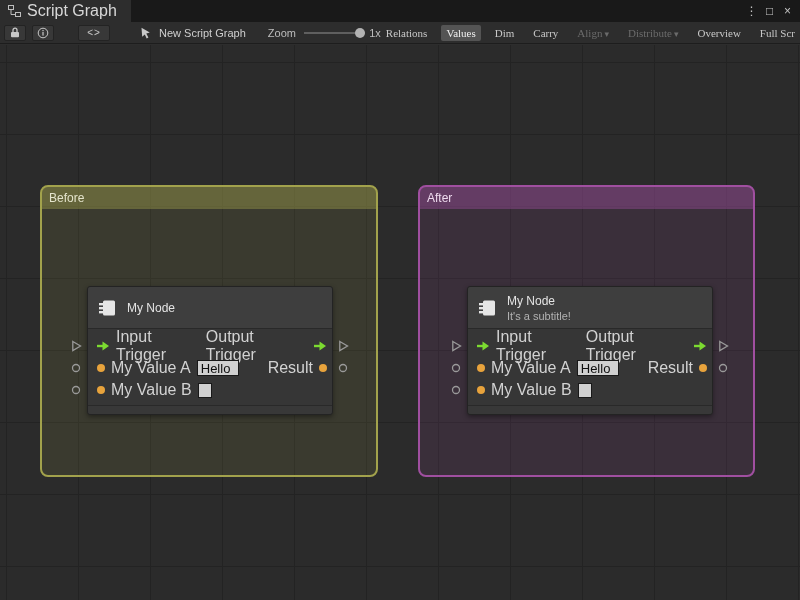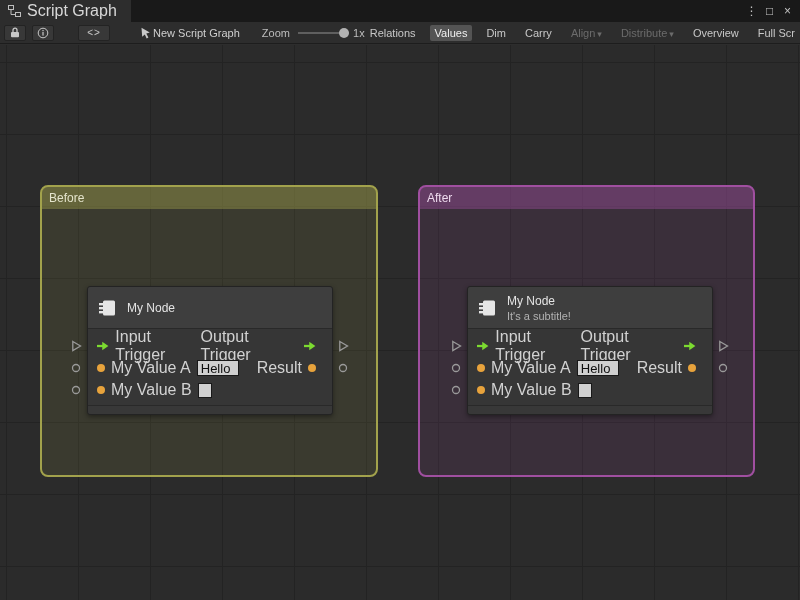--- a/index.html
+++ b/index.html
@@ -25,27 +25,27 @@
     display:flex; align-items:center; font-size:11px; color:#c8c8c8;
     white-space:nowrap; overflow:hidden;
   }
   .icon-btn {
     height:16px; min-width:22px; margin-left:6px; padding:0 3px;
     border:1px solid #232323; background:#383838; border-radius:2px;
     display:inline-flex; align-items:center; justify-content:center; color:#c8c8c8;
   }
   .icon-btn.first { margin-left:4px; }
   .icon-btn.code { margin-left:24px; min-width:32px; font-size:10px; letter-spacing:1px; }
-  .graph-name { display:inline-flex; align-items:flex-start; gap:2px; margin-left:30px; color:#cfcfcf; }
+  .graph-name { display:inline-flex; align-items:flex-start; gap:8px; margin-left:30px; color:#cfcfcf; }
   .zoom-label { margin-left:22px; color:#bdbdbd; }
   .slider { position:relative; width:78px; height:12px; margin-left:8px; }
   .slider-track { position:absolute; left:0; right:0; top:5px; height:2px; background:#5f5f5f; }
   .slider-knob { position:absolute; right:0; top:1px; width:10px; height:10px; border-radius:50%; background:#b2b2b2; }
   .zoom-value { margin-left:4px; color:#bdbdbd; }
-  .tbtn { padding:2px 5px; margin-left:9px; border-radius:2px; color:#c8c8c8; }
+  .tbtn { padding:2px 5px; margin-left:9px; border-radius:2px; color:#c8c8c8;font-family:Liberation Serif, serif; }
   .tbtn.push-right { margin-left:auto; }
   .tbtn.active { background:#545454; color:#f0f0f0; }
   .tbtn.disabled { color:#6b6b6b; }
   .caret { font-size:9px; margin-left:2px; }
 
   
   .canvas {
     position:absolute; top:45px; left:0; width:800px; height:555px;
     background-color:#2b2b2b;
     background-image:
@@ -87,21 +87,21 @@
     height:42px; background:#3e3e3e; border-bottom:1px solid #292929;
     display:flex; align-items:center; gap:9px; padding:0 10px;
     border-radius:3px 3px 0 0;
   }
   .node-titles { display:flex; flex-direction:column; justify-content:center; }
   .node-title { font-size:12px; color:#e4e4e4; }
   .node-subtitle { font-size:11px; color:#b2b2b2; margin-top:2px; }
   .node-rows { padding:6px 0 4px; }
   .row { height:22px; display:flex; align-items:center; }
   .row .lside { display:flex; align-items:center; gap:6px; padding-left:9px; }
-  .row .rside { display:flex; align-items:center; gap:6px; margin-left:auto; padding-right:16px; }
+  .row .rside { display:flex; align-items:center; gap:6px; margin-left:auto; padding-right:5px; }
   .plabel { font-size:16px; color:#d2d2d2; }
   .dot { width:8px; height:8px; border-radius:50%; background:#E8A33C; }
   .field {
     background:#d0d0d0; border:1px solid #191919; color:#101010;
     font-size:13px; height:16px; padding:0 3px;
     font-family:"Liberation Sans", sans-serif;
   }
   .field.a { width:42px; }
   .field.b { width:14px; height:15px; padding:0 1px; }
   .node-footer { height:9px; border-top:1px solid #292929; background:#383838; border-radius:0 0 3px 3px; }

